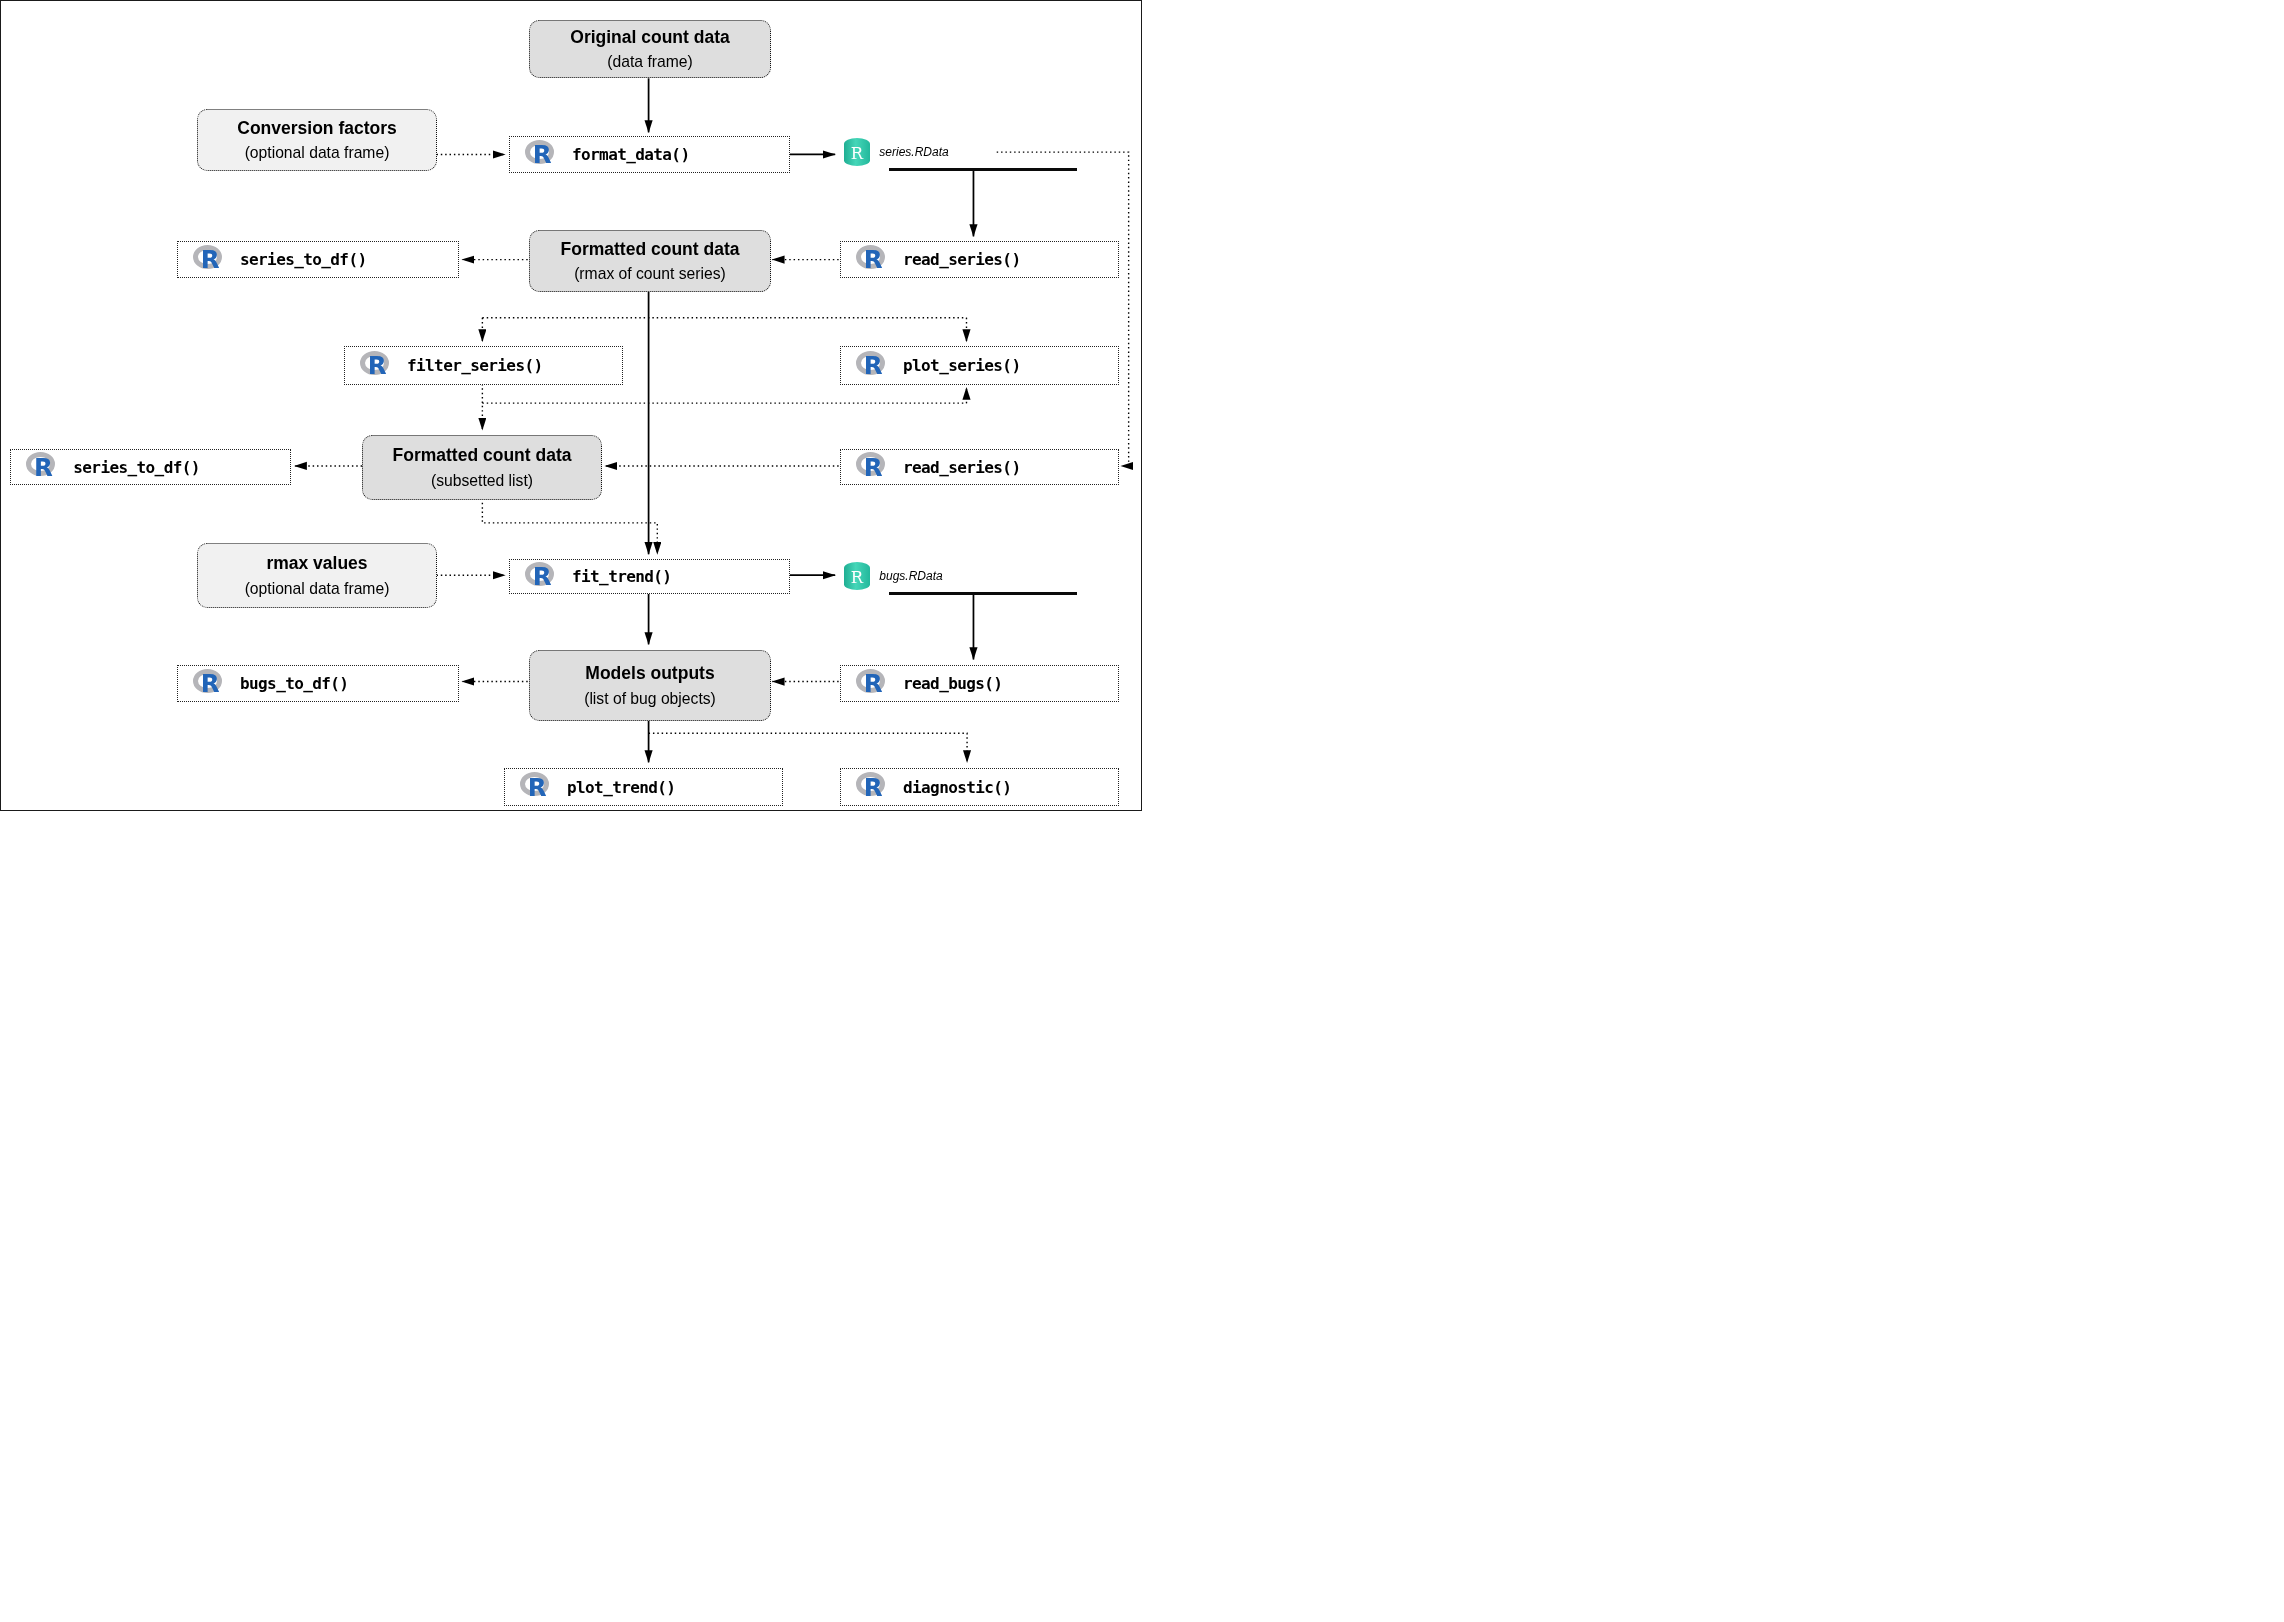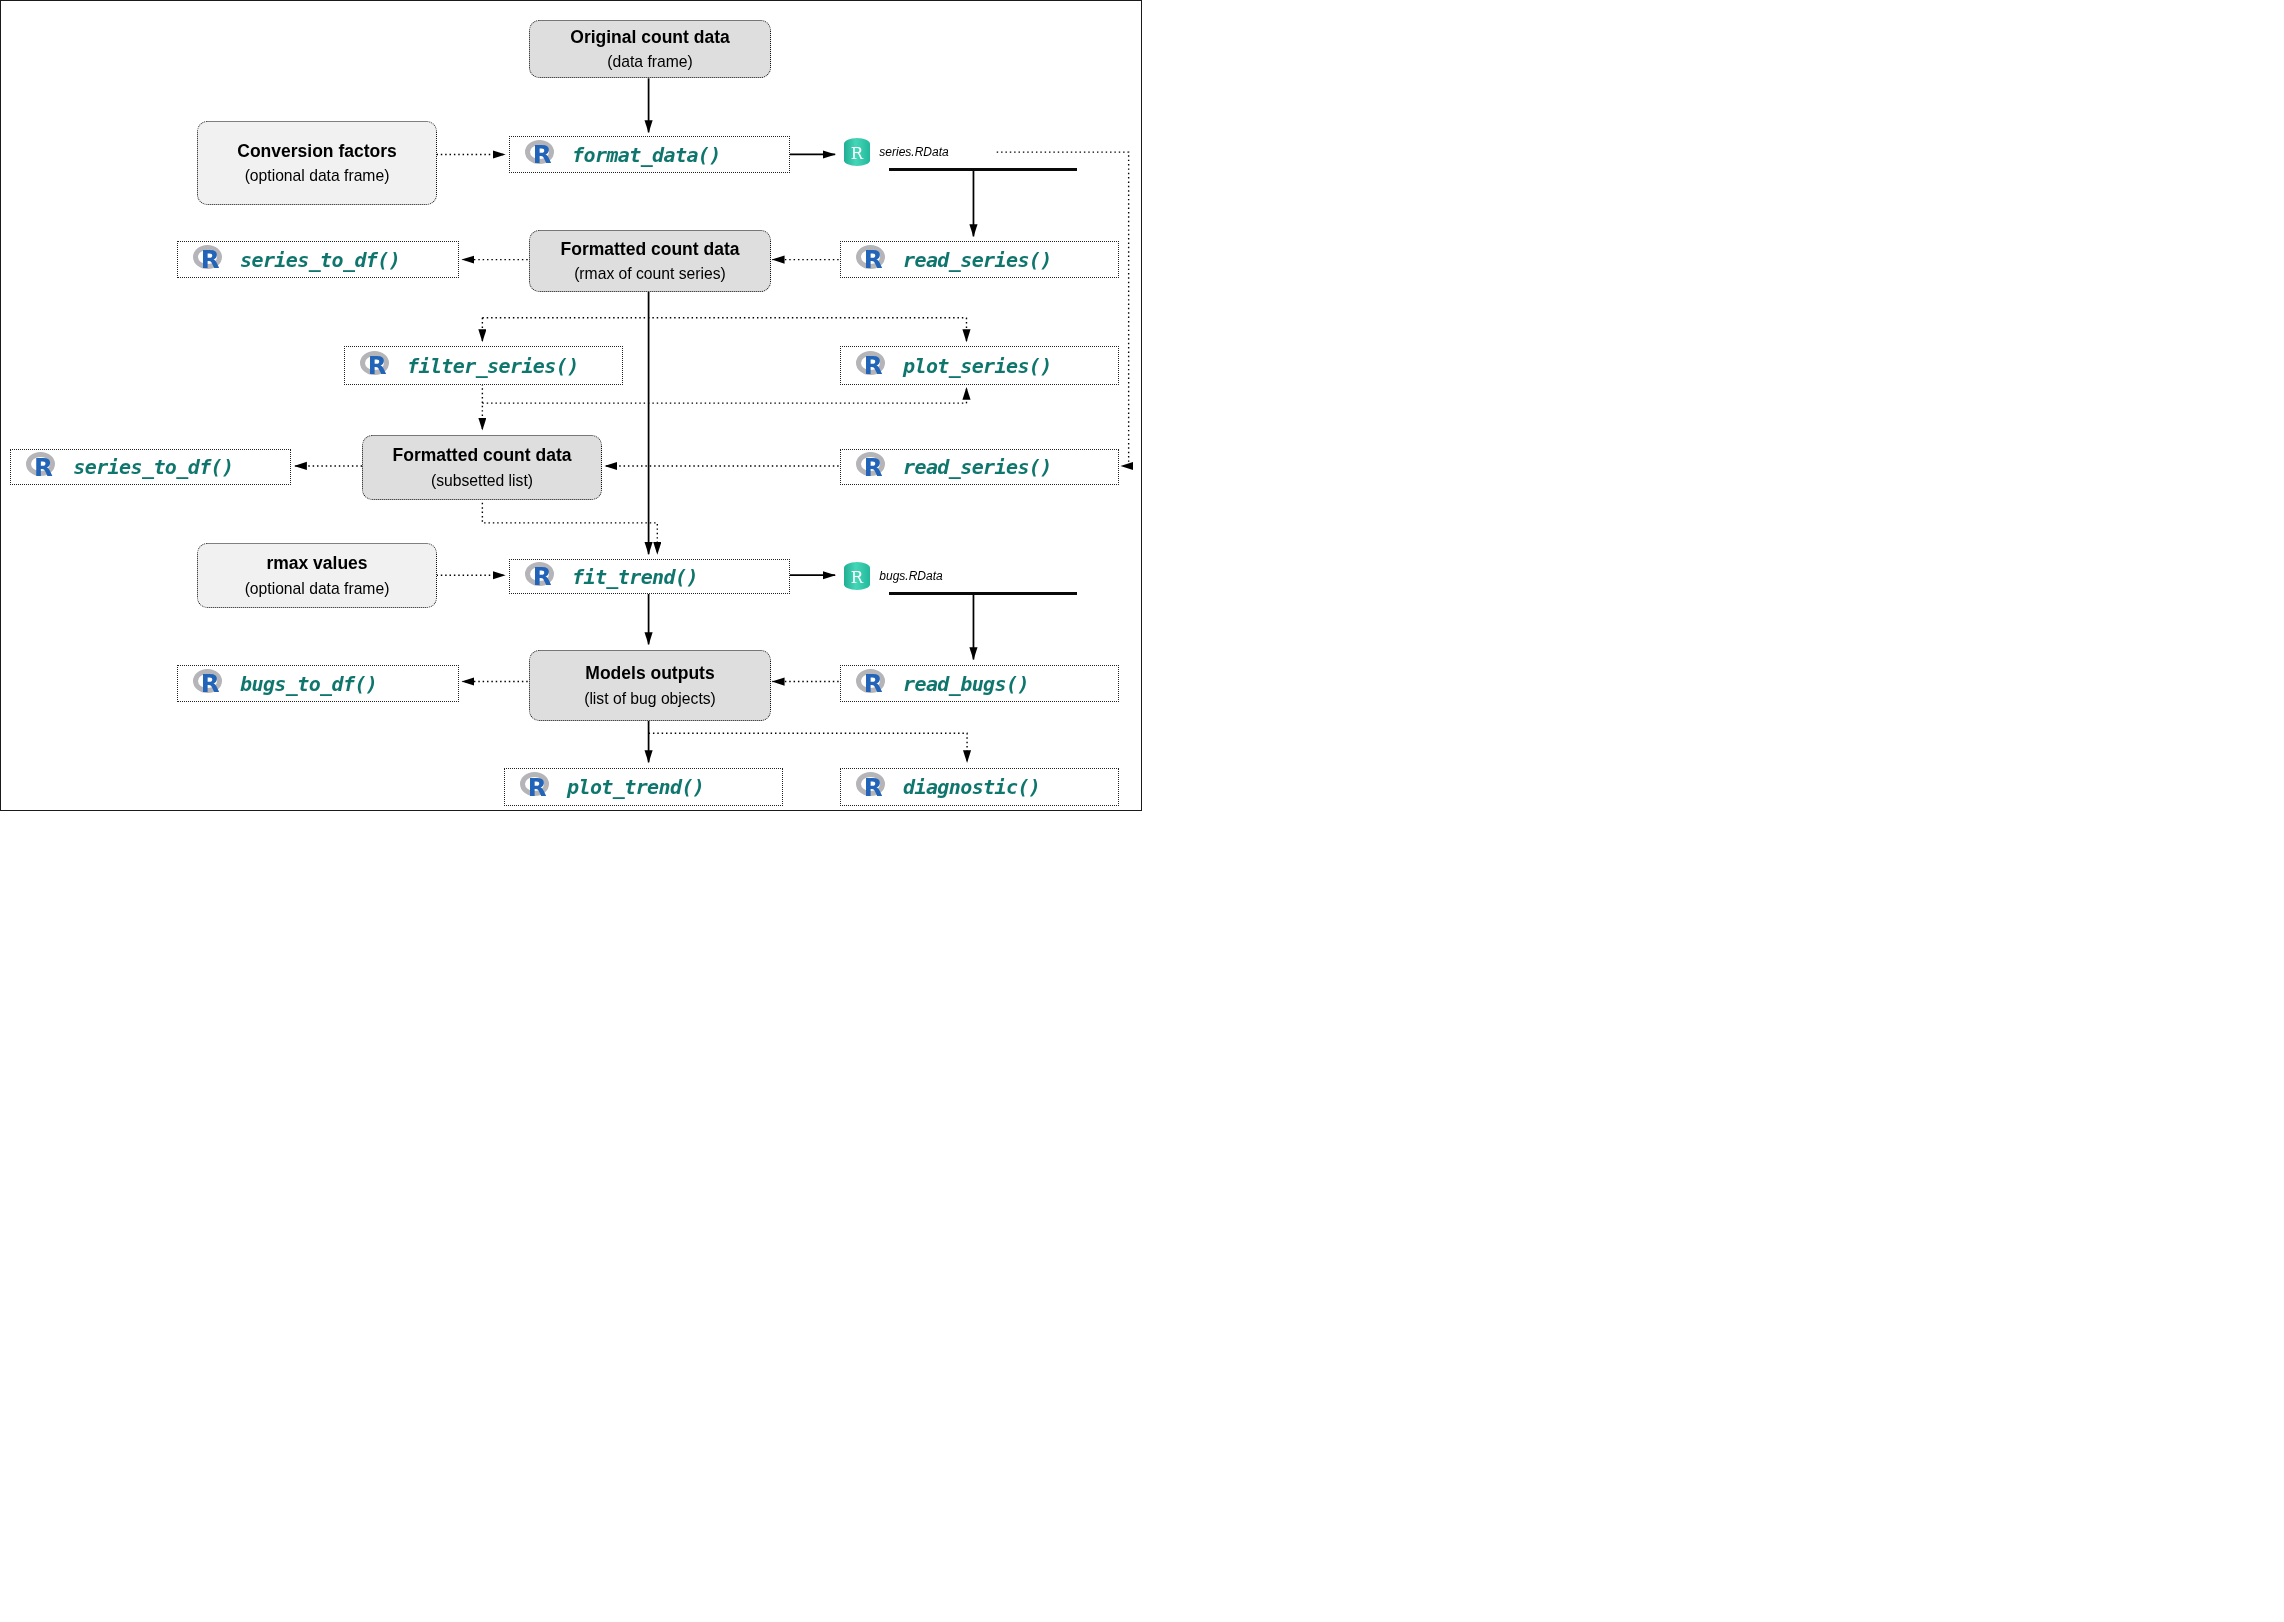--- a/index.html
+++ b/index.html
@@ -29,22 +29,22 @@
   .dbox .s2{font-size:15.7px;font-weight:normal;color:#000000;white-space:nowrap;}
 
   
   .fbox{
     display:flex;align-items:center;gap:14px;
     background:#ffffff;border:1.2px dotted #222;
     padding-left:14px;
   }
   .fname{
     font-family:"DejaVu Sans Mono",monospace;
-    font-weight:bold;font-size:20px;color:#0f766e;
-    letter-spacing:-0.6px;white-space:nowrap;font-style:italic;
+    font-weight:bold;font-size:16px;color:#000000;
+    letter-spacing:-0.6px;white-space:nowrap;
   }
 
   
   .rlogo{position:relative;width:34px;height:30px;flex:0 0 auto;}
   .rlogo .ring{
     position:absolute;left:1.2px;top:0;width:29px;height:24px;
     border:5.8px solid #b5b5b9;border-radius:50%;box-sizing:border-box;
     background:transparent;
   }
   .rlogo .letter{
@@ -109,21 +109,21 @@
     <path class="d" d="M1440 1171 L1326 1171" marker-end="url(#ah)"></path>
     <path class="d" d="M905 1171 L792 1171" marker-end="url(#ah)"></path>
     <path class="d" d="M1113 1260 L1661 1260 L1661 1310" marker-end="url(#ah)"></path>
   </svg>
 
   <div class="node dbox" style="left:528px;top:19px;width:242px;height:58px">
     <div class="t">Original count data</div>
     <div class="s2">(data frame)</div>
   </div>
 
-  <div class="node dbox light" style="left:196px;top:120px;width:240px;height:84px">
+  <div class="node dbox light" style="left:196px;top:108px;width:240px;height:62px">
     <div class="t">Conversion factors</div>
     <div class="s2">(optional data frame)</div>
   </div>
 
   <div class="node dbox" style="left:528px;top:229px;width:242px;height:62px">
     <div class="t">Formatted count data</div>
     <div class="s2">(rmax of count series)</div>
   </div>
 
   <div class="node dbox" style="left:361px;top:434px;width:240px;height:65px">

